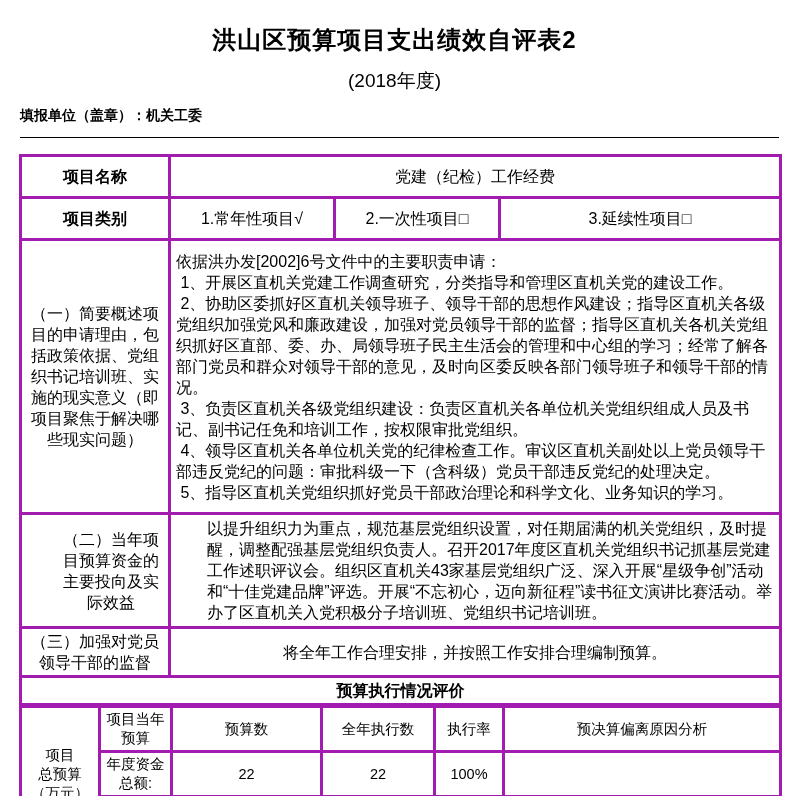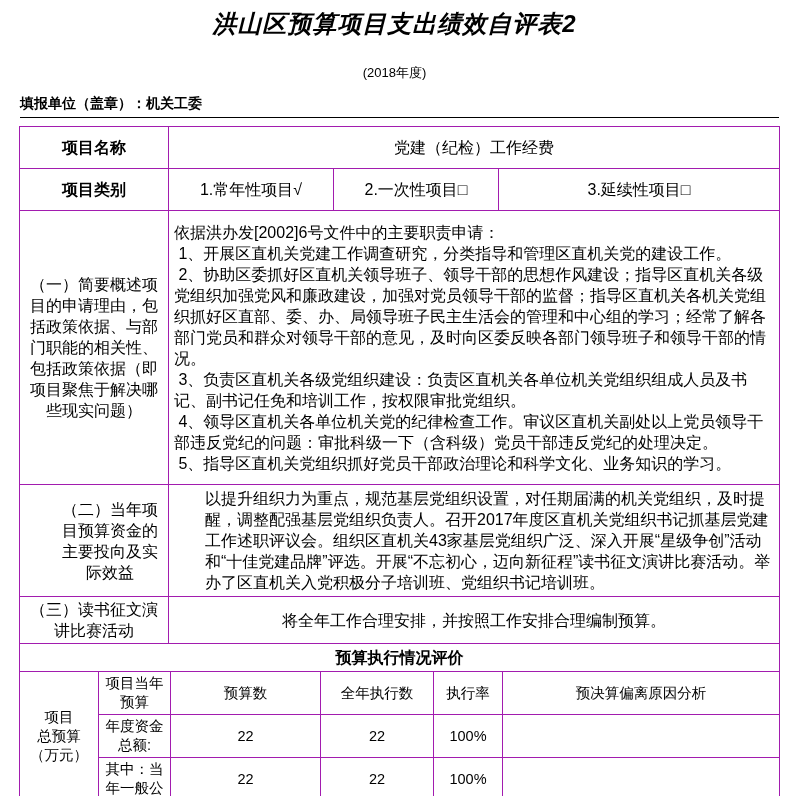--- a/index.html
+++ b/index.html
@@ -3,33 +3,33 @@
 <meta charset="utf-8">
 <style>
   html,body { margin:0; padding:0; }
   body {
     width:789px; height:796px; background:#ffffff; color:#000;
     font-family:"Liberation Sans","DejaVu Sans",sans-serif;
     overflow:hidden;
   }
   .title {
     text-align:center; font-size:24px; font-weight:bold;
-    padding-top:8px; letter-spacing:1px;font-style:italic;
+    padding-top:24px; letter-spacing:1px;
   }
-  .subtitle { text-align:center; font-size:13px; margin-top:24px; }
+  .subtitle { text-align:center; font-size:19px; margin-top:12px; }
   .filler-line {
-    margin:13px 10px 8px 20px; font-size:14px; font-weight:bold;
-    border-bottom:1px solid #000; padding-bottom:4px;
+    margin:13px 10px 16px 20px; font-size:14px; font-weight:bold;
+    border-bottom:1px solid #000; padding-bottom:12px;
   }
   table {
     border-collapse:collapse; table-layout:fixed;
     margin-left:19px; width:760px;
   }
   td {
-    border:1px solid #a21caf; text-align:center; vertical-align:middle;
+    border:3px solid #a21caf; text-align:center; vertical-align:middle;
     padding:2px 4px; box-sizing:border-box; overflow:hidden;
     font-size:16px; line-height:21px;
   }
   .bold { font-weight:bold; }
   .pre { white-space:pre-wrap; }
   .content { text-align:left; padding:3px 6px 3px 5px; }
   .t2 { margin-top:-1px; }
   .t2 td { font-size:14.5px; line-height:19px; }
   .row-h1 td { height:42px; }
   .sec1 td { height:274px; }
@@ -58,34 +58,34 @@
     <td class="bold">项目名称</td>
     <td colspan="3">党建（纪检）工作经费</td>
   </tr>
   <tr class="row-h1">
     <td class="bold">项目类别</td>
     <td>1.常年性项目√</td>
     <td>2.一次性项目□</td>
     <td>3.延续性项目□</td>
   </tr>
   <tr class="sec1">
-    <td>（一）简要概述项目的申请理由，包括政策依据、与部门职能的相关性、包括政策依据（即项目聚焦于解决哪些现实问题）</td>
+    <td>（一）简要概述项目的申请理由，包括政策依据、党组织书记培训班、实施的现实意义（即项目聚焦于解决哪些现实问题）</td>
     <td colspan="3" class="content pre">依据洪办发[2002]6号文件中的主要职责申请：
  1、开展区直机关党建工作调查研究，分类指导和管理区直机关党的建设工作。
  2、协助区委抓好区直机关领导班子、领导干部的思想作风建设；指导区直机关各级党组织加强党风和廉政建设，加强对党员领导干部的监督；指导区直机关各机关党组织抓好区直部、委、办、局领导班子民主生活会的管理和中心组的学习；经常了解各部门党员和群众对领导干部的意见，及时向区委反映各部门领导班子和领导干部的情况。
  3、负责区直机关各级党组织建设：负责区直机关各单位机关党组织组成人员及书记、副书记任免和培训工作，按权限审批党组织。
  4、领导区直机关各单位机关党的纪律检查工作。审议区直机关副处以上党员领导干部违反党纪的问题：审批科级一下（含科级）党员干部违反党纪的处理决定。
  5、指导区直机关党组织抓好党员干部政治理论和科学文化、业务知识的学习。</td>
   </tr>
   <tr class="sec2">
     <td>（二）当年项目预算资金的主要投向及实际效益</td>
     <td colspan="3" class="content pre">以提升组织力为重点，规范基层党组织设置，对任期届满的机关党组织，及时提醒，调整配强基层党组织负责人。召开2017年度区直机关党组织书记抓基层党建工作述职评议会。组织区直机关43家基层党组织广泛、深入开展“星级争创”活动和“十佳党建品牌”评选。开展“不忘初心，迈向新征程”读书征文演讲比赛活动。举办了区直机关入党积极分子培训班、党组织书记培训班。</td>
   </tr>
   <tr class="row-h1">
-    <td>（三）读书征文演讲比赛活动</td>
+    <td>（三）加强对党员领导干部的监督</td>
     <td colspan="3">将全年工作合理安排，并按照工作安排合理编制预算。</td>
   </tr>
   <tr class="eval-hdr">
     <td colspan="4" class="bold">预算执行情况评价</td>
   </tr>
 </tbody>
   </table>
 
 <table class="t2">
   <colgroup>

